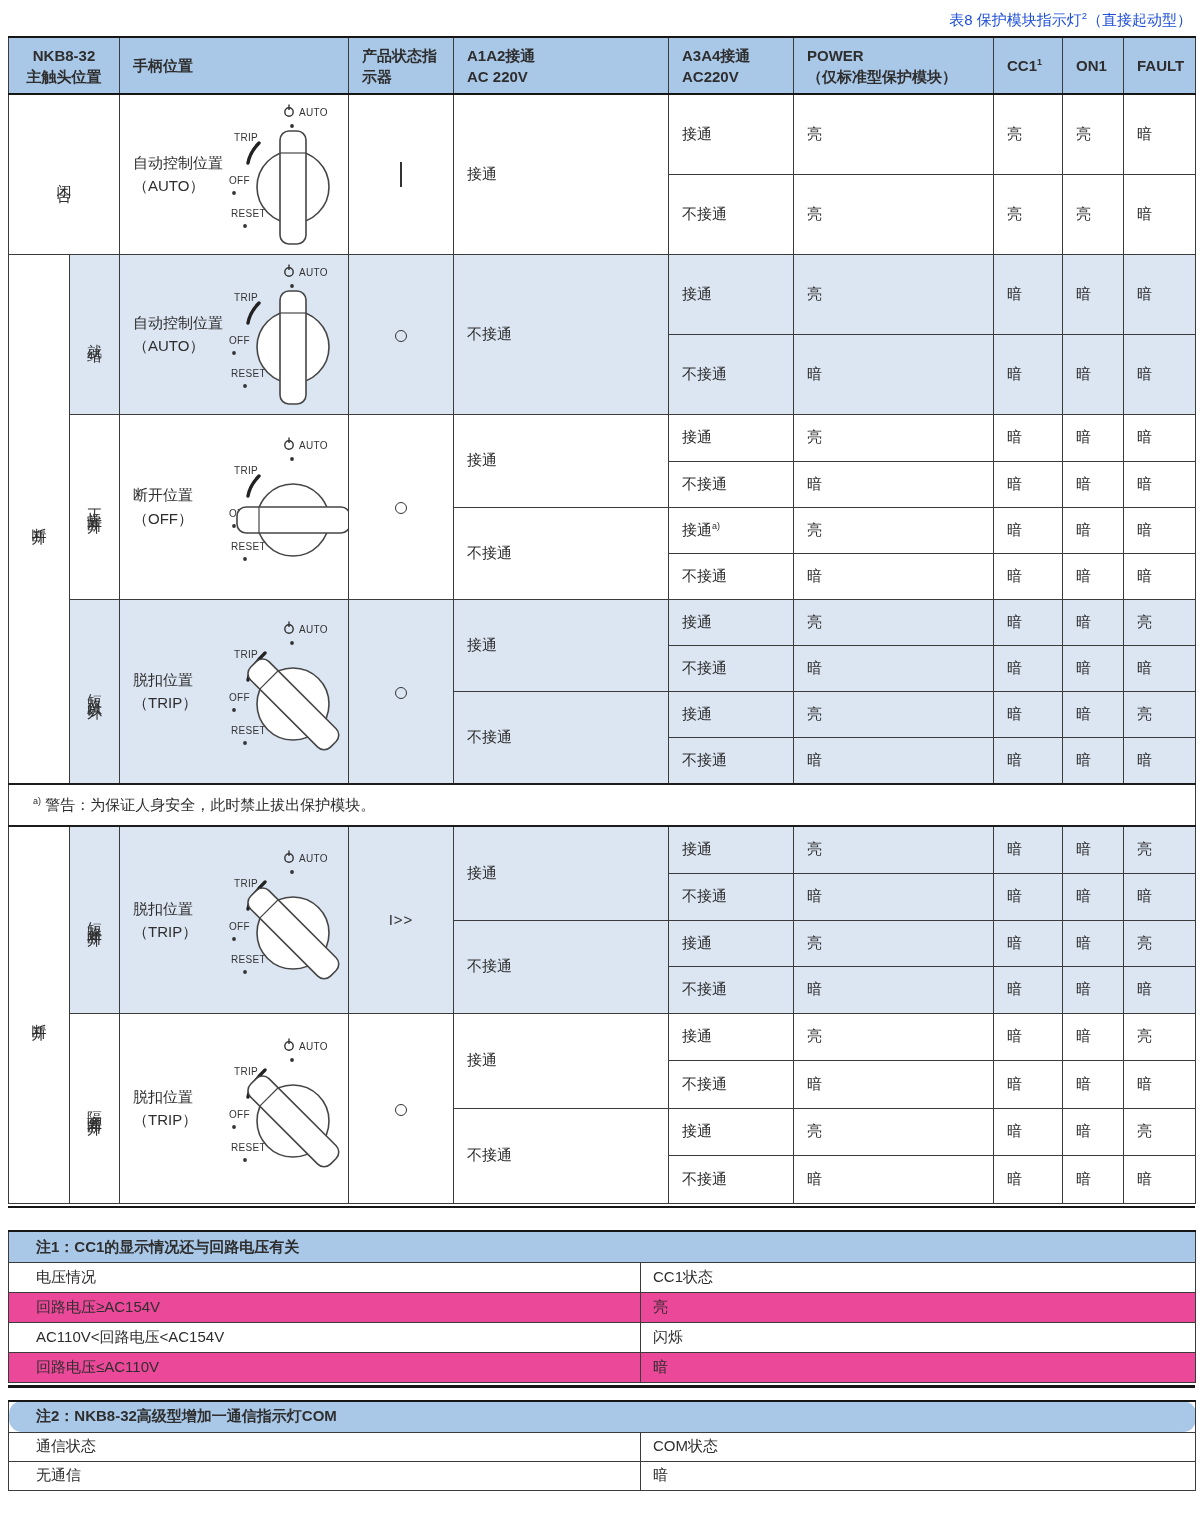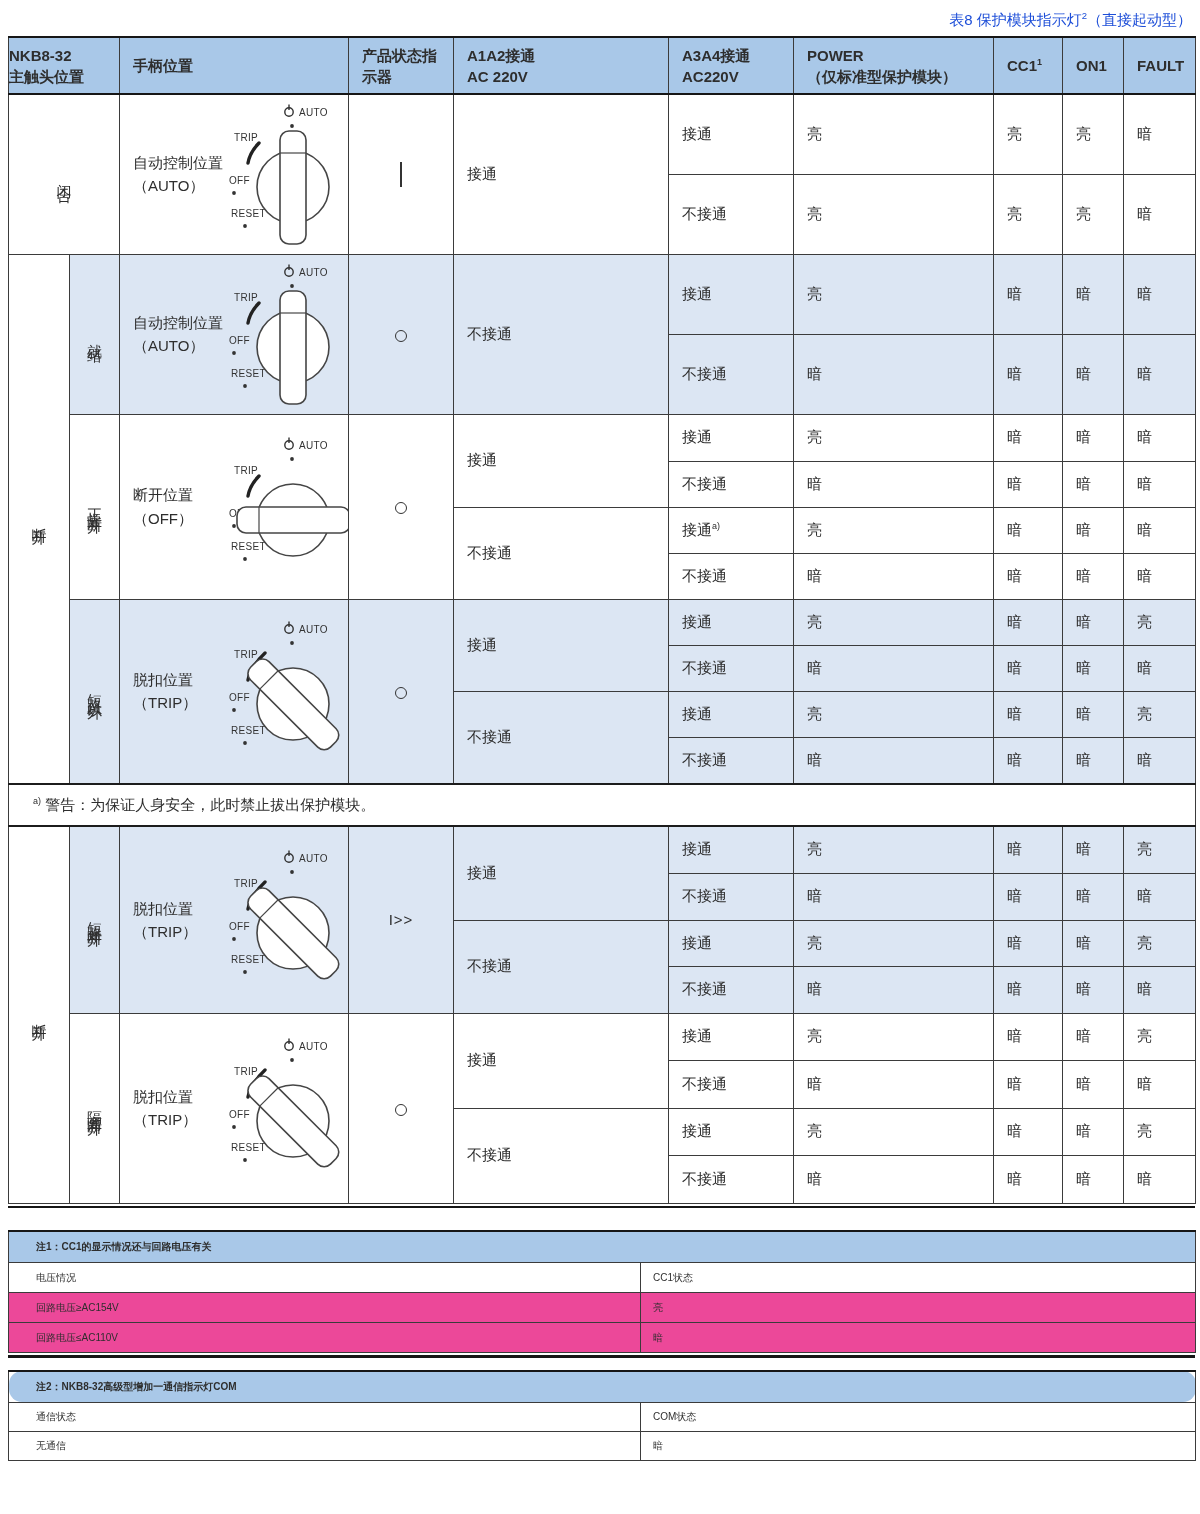--- a/index.html
+++ b/index.html
@@ -6,21 +6,21 @@
   body{width:1200px;height:1514px;overflow:hidden;background:#fff;color:#2e2e2e;
        font-family:"Liberation Sans","DejaVu Sans",sans-serif;}
   .page-title{text-align:right;padding:10px 8px 6px 0;font-size:15px;color:#1d4ed8;}
   .page-title sup{font-size:9.5px;}
   table.main,table.note{border-collapse:collapse;table-layout:fixed;width:1187px;margin-left:8px;
        border:1.3px solid #333;border-top:2.6px solid #161616;}
   .main td,.main th{border:1px solid #3b3b3b;font-size:15px;text-align:left;
        vertical-align:middle;padding:0 2px 0 13px;overflow:hidden;}
   .main thead th{background:#a9c8e8;font-weight:bold;white-space:pre-line;line-height:1.4;
        border-bottom:2.4px solid #161616;}
-  th.c1{text-align:left;padding:0;}
+  th.c1{text-align:center;padding:0;}
   th sup{font-size:9px;}
   tr.h57{height:57px}tr.h80{height:80px}tr.h46{height:46px}tr.h47{height:47px}
   tr.h48{height:48px}tr.h42{height:42px}
   td.bg-b{background:#dce6f3;}
   td.bg-w{background:#ffffff;}
   td.vcell{text-align:center;padding:0;}
   .vlabel{writing-mode:vertical-rl;letter-spacing:4px;display:inline-block;line-height:1.05;}
   td.handle-cell{padding:0;}
   .handle-flex{display:flex;align-items:center;}
   .handle-label{margin-left:13px;width:94px;flex:none;white-space:pre-line;line-height:1.55;font-size:15px;}
@@ -35,21 +35,21 @@
   td.ind-cell{text-align:center;padding:0;}
   .circle-icon{display:inline-block;width:10px;height:10px;border:1.6px solid #333;
        border-radius:50%;vertical-align:middle;}
   .bar-icon{display:inline-block;width:2px;height:25px;background:#333;vertical-align:middle;}
   .iind{font-size:15px;letter-spacing:1px;}
   td sup{font-size:9px;}
   td.warn-cell{border-top:2px solid #1c1c1c;border-bottom:2px solid #1c1c1c;
        padding-left:24px;background:#fff;}
   .end-bar{height:2.6px;background:#161616;width:1187px;margin:2px 0 0 8px;}
   .gap22{height:22px}.gap12{height:12px}
-  .note td{border:1px solid #3b3b3b;font-size:10px;height:29px;padding:0 2px 0 27px;}
+  .note td{border:1px solid #3b3b3b;font-size:15px;height:29px;padding:0 2px 0 27px;}
   .note td.rcol{padding-left:12px;}
   .note tr.note-head td{background:#a9c8e8;font-weight:bold;height:30px;}
   .note tr.rb td{background:#ec4899;}
   .note2 td{height:28px;border-radius:13px;}
 </style>
 </head>
 <body>
 
 <div class="page-title"><span>表8 保护模块指示灯</span><sup>2</sup><span>（直接起动型）</span></div>
 
@@ -415,20 +415,24 @@
         <td colspan="2">注1：CC1的显示情况还与回路电压有关</td>
       </tr>
   <tr>
         <td>电压情况</td>
         <td class="rcol">CC1状态</td>
       </tr>
   <tr class="rb">
         <td>回路电压≥AC154V</td>
         <td class="rcol">亮</td>
       </tr>
+  <tr>
+        <td>AC110V&lt;回路电压&lt;AC154V</td>
+        <td class="rcol">闪烁</td>
+      </tr>
   <tr class="rb">
         <td>回路电压≤AC110V</td>
         <td class="rcol">暗</td>
       </tr>
 </tbody>
 </table>
 <div class="end-bar"></div>
 
 <div class="gap12"></div>
 

